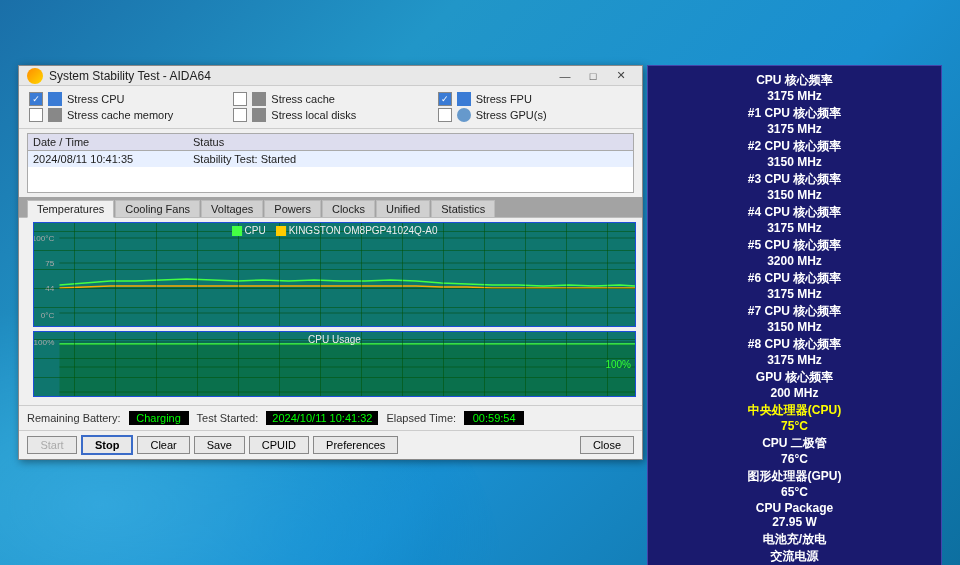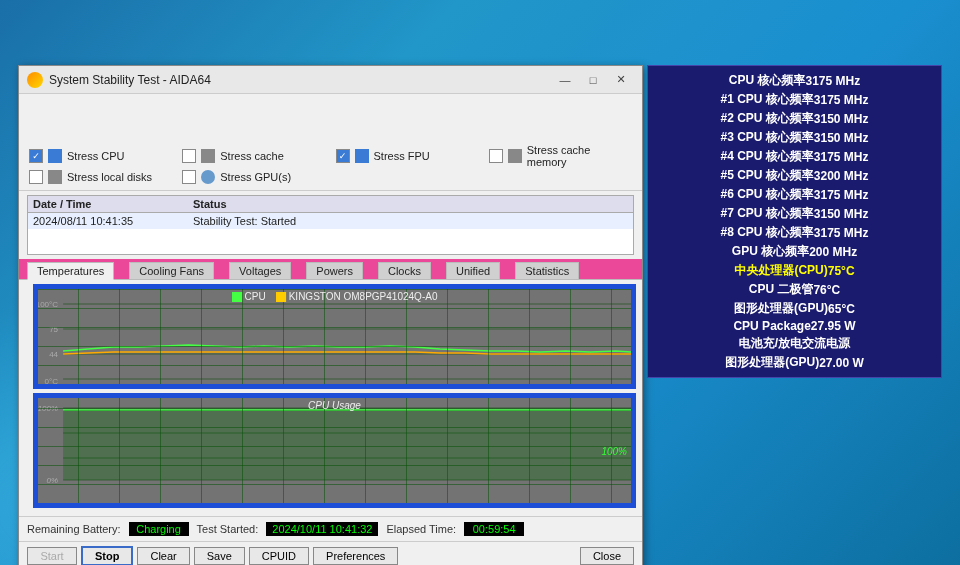--- a/index.html
+++ b/index.html
@@ -26,21 +26,21 @@
     .window {
       position: absolute;
       top: 65px; left: 18px;
       width: 625px;
       background: #f0f0f0;
       border: 1px solid #888;
       box-shadow: 2px 2px 8px rgba(0,0,0,0.4);
     }
     .titlebar {
       background: #e8e8e8;
-      height: 28px;
+      height: 20px;
       display: flex;
       align-items: center;
       padding: 0 8px;
       border-bottom: 1px solid #ccc;
       gap: 6px;
     }
     .titlebar-icon {
       width: 16px; height: 16px;
       background: linear-gradient(135deg, #ff8c00, #ffd700);
       border-radius: 50%;
@@ -61,26 +61,25 @@
       border: none;
       cursor: pointer;
       font-size: 11px;
       color: #444;
       display: flex; align-items: center; justify-content: center;
     }
 
     
     .checkbox-panel {
       display: grid;
-      grid-template-columns: 1fr 1fr 1fr 1fr;
+      grid-template-columns: 1fr 1fr 1fr;
       padding: 6px 10px;
       gap: 2px 10px;
       background: #f0f0f0;
       border-bottom: 1px solid #ccc;
-      margin-top: 44px;
     }
     .cb-item {
       display: flex;
       align-items: center;
       gap: 5px;
       font-size: 11px;
       color: #222;
     }
     .cb-icon {
       width: 14px; height: 14px;
@@ -101,37 +100,37 @@
       overflow: hidden;
     }
     .log-header {
       display: grid;
       grid-template-columns: 160px 1fr;
       background: #dde;
       border-bottom: 1px solid #aaa;
       font-size: 11px;
       padding: 2px 5px;
       color: #222;
-      font-weight: bold;
+      font-weight: normal;
     }
     .log-row {
       display: grid;
       grid-template-columns: 160px 1fr;
       font-size: 11px;
       padding: 2px 5px;
       color: #222;
       background: #e8f0ff;
     }
 
     
     .tabs-bar {
       display: flex;
       padding: 3px 8px 0;
-      gap: 15px;
-      background: #ec4899;
+      gap: 1px;
+      background: #a3a3a3;
     }
     .tab {
       padding: 2px 9px;
       font-size: 11px;
       border: 1px solid #bbb;
       border-bottom: none;
       background: #d0d0d0;
       cursor: pointer;
       color: #222;
     }
@@ -141,22 +140,22 @@
       margin-bottom: -1px;
     }
     .tabs-content {
       border-top: 1px solid #bbb;
       background: #f0f0f0;
       padding: 4px 6px;
     }
 
     
     .chart-container {
-      background: #737373;
-      border: 5px solid #1d4ed8;
+      background: #0f766e;
+      border: 1px solid #1d4ed8;
       margin-bottom: 4px;
       position: relative;
       overflow: hidden;
       margin-left: 8px;
     }
     .chart-title {
       position: absolute;
       top: 2px;
       left: 50%;
       transform: translateX(-50%);
@@ -247,23 +246,24 @@
       position: absolute;
       top: 65px;
       right: 18px;
       width: 295px;
       background: #1a1a6e;
       border: 1px solid #4444aa;
       padding: 5px 8px;
     }
     .info-row {
       display: flex;
-      justify-content: center;
+      justify-content: flex-end;
       align-items: center;
       padding: 1px 0;
+      flex-direction: column;
     }
     .info-key {
       font-size: 12px;
       font-weight: bold;
       color: #fff;
     }
     .info-key.yellow { color: #ffff00; }
     .info-val {
       font-size: 12px;
       font-weight: bold;
@@ -377,21 +377,21 @@
         <text x="20" y="43" font-size="8" fill="#aaa" text-anchor="end">75</text>
         <text x="20" y="68" font-size="8" fill="#aaa" text-anchor="end">44</text>
         <text x="20" y="95" font-size="8" fill="#aaa" text-anchor="end">0°C</text>
 
         <polyline points="25,62 50,60 75,58 100,58 125,57 150,56 175,57 200,58 225,57 250,58 275,57 300,58 325,58 350,57 375,58 400,60 425,61 450,62 475,62 500,63 525,62 550,63 575,62 590,63" fill="none" stroke="#44ff44" stroke-width="1.5"></polyline>
 
         <polyline points="25,65 50,64 75,63 100,63 125,63 150,63 175,63 200,63 225,63 250,63 275,63 300,63 325,63 350,63 375,63 400,64 425,64 450,65 475,65 500,65 525,65 550,65 575,65 590,65" fill="none" stroke="#ffaa00" stroke-width="1.5"></polyline>
       </svg>
     </div>
 
-    <div class="chart-container" style="height: 115px; font-style: italic;">
+    <div class="chart-container" style="height: 66px;">
       <div class="grid-overlay"></div>
       <div class="chart-name-label">CPU Usage</div>
       <div class="chart-percent-label">100%</div>
       <svg class="chart-svg" height="90" viewBox="0 0 590 90" preserveAspectRatio="none">
         <line x1="25" y1="10" x2="590" y2="10" stroke="#004400" stroke-width="0.5"></line>
         <line x1="25" y1="35" x2="590" y2="35" stroke="#004400" stroke-width="0.5"></line>
         <line x1="25" y1="60" x2="590" y2="60" stroke="#004400" stroke-width="0.5"></line>
         <line x1="25" y1="82" x2="590" y2="82" stroke="#004400" stroke-width="0.5"></line>
         <text x="20" y="13" font-size="8" fill="#aaa" text-anchor="end">100%</text>
         <text x="20" y="85" font-size="8" fill="#aaa" text-anchor="end">0%</text>

